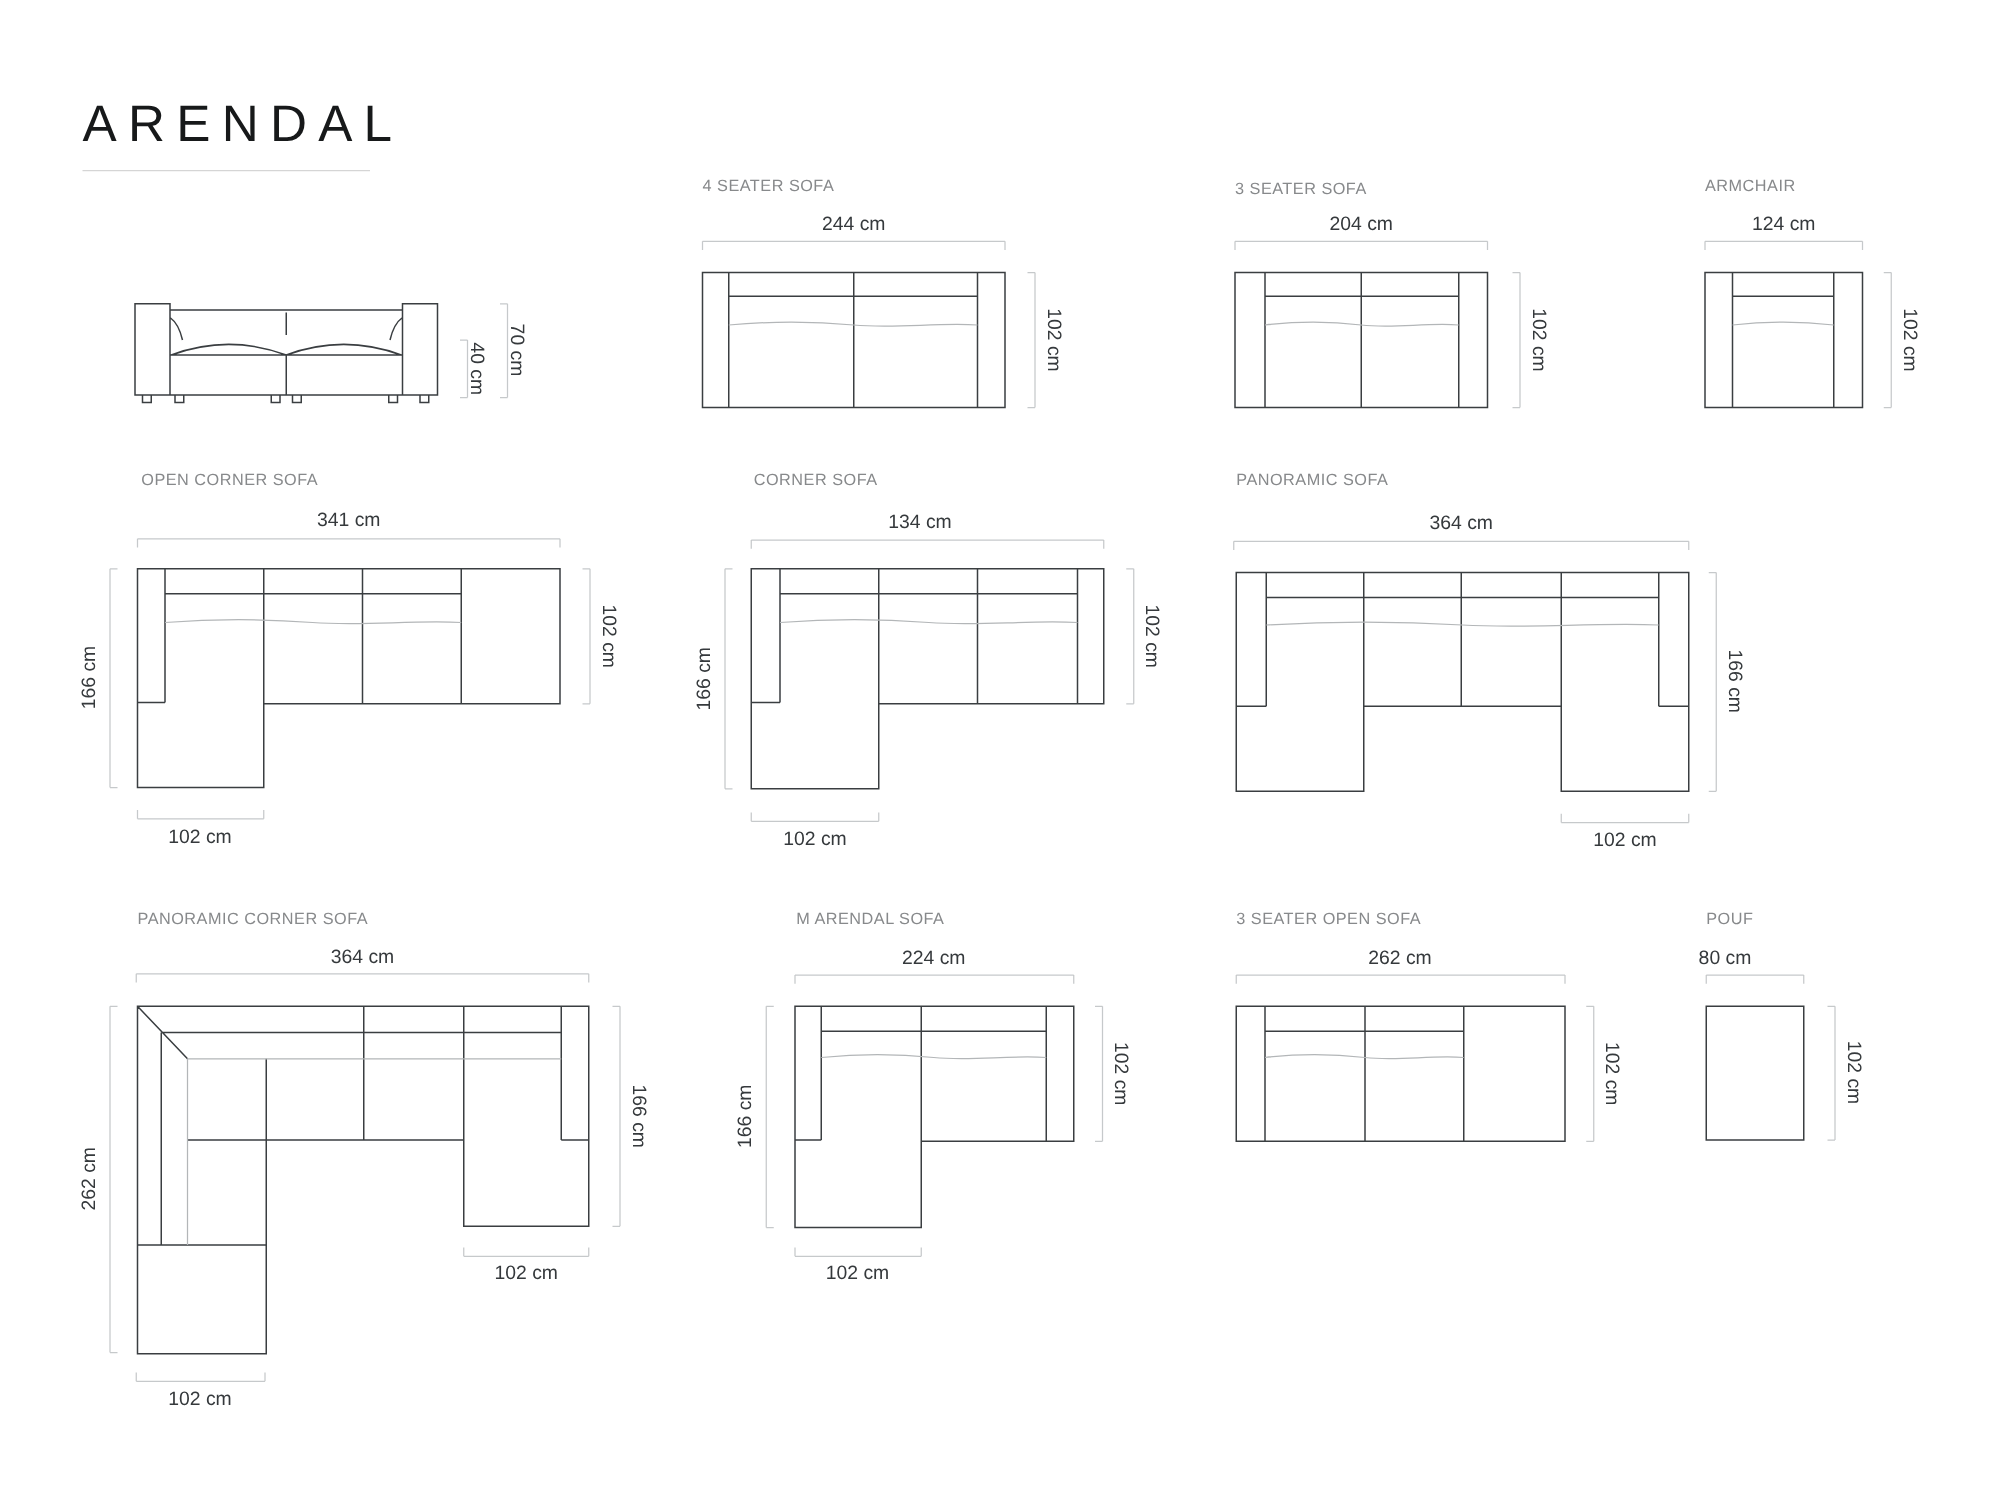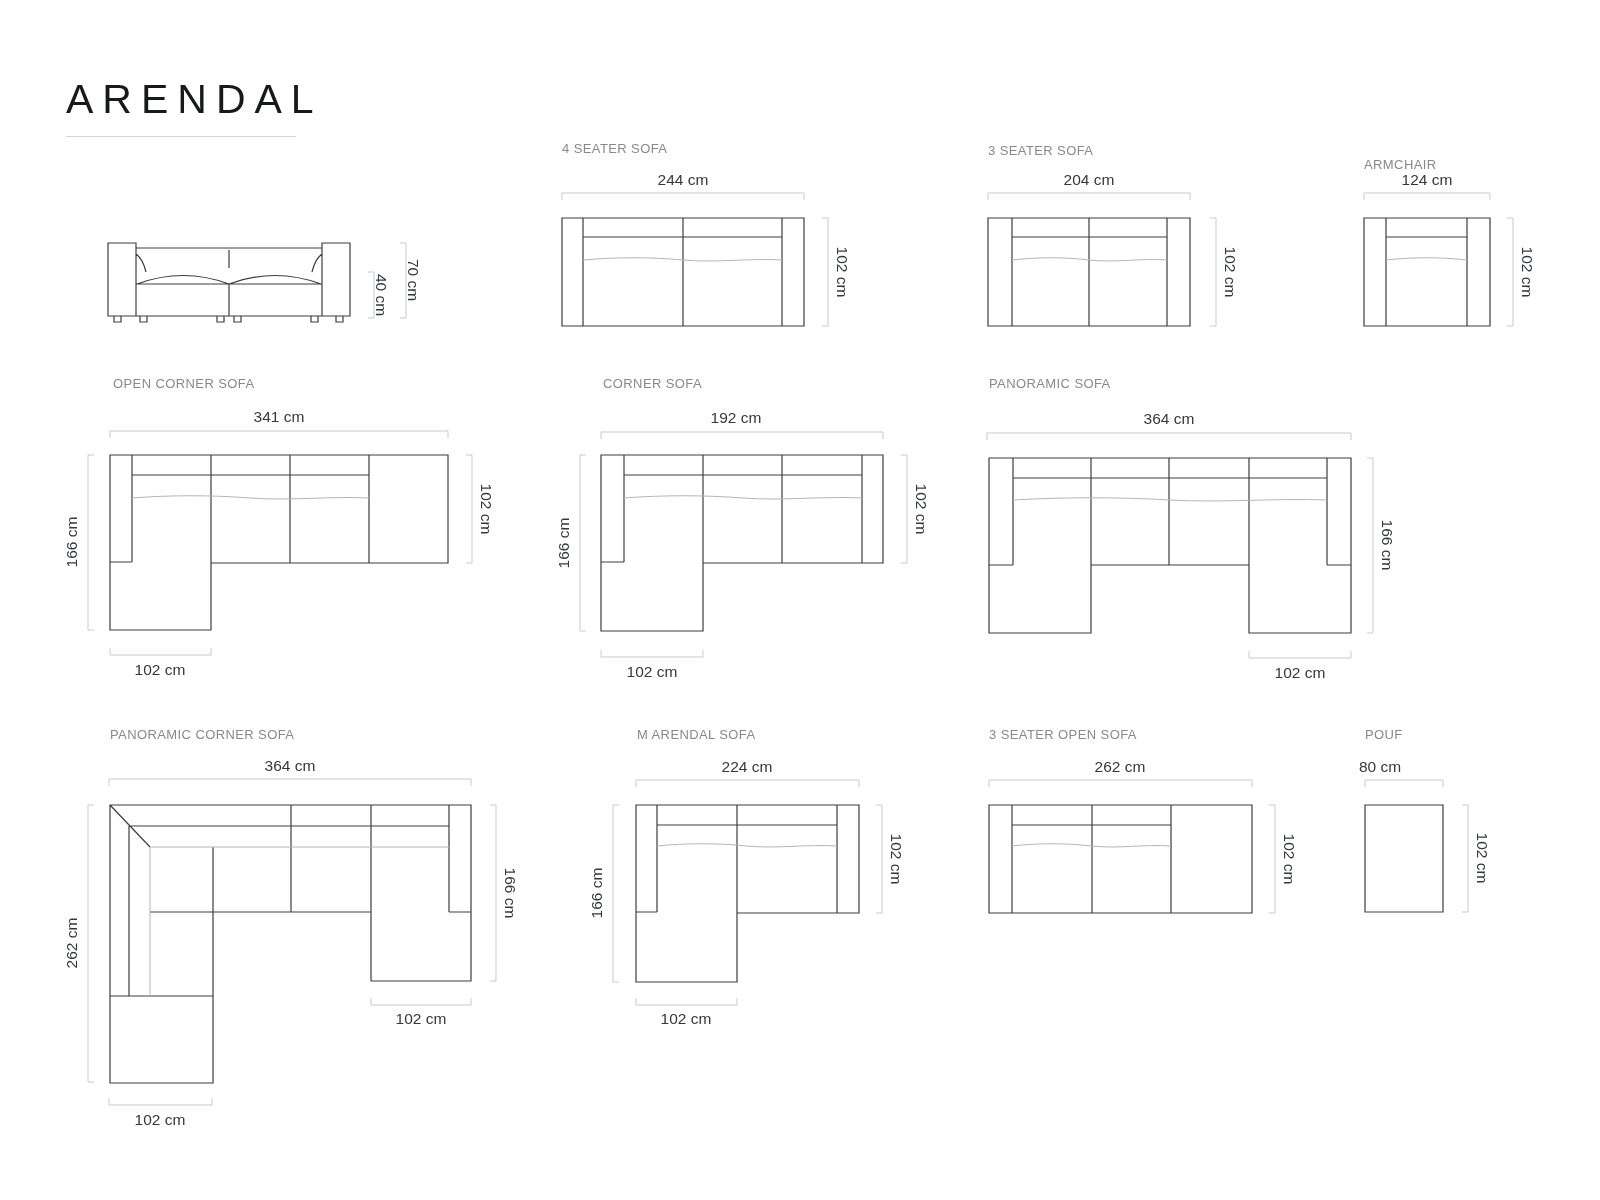--- a/index.html
+++ b/index.html
@@ -104,32 +104,32 @@
   <div class="dim dim-vr" style="left:413px;top:280px">70 cm</div>
 
   <div class="diag-label" style="left:562px;top:141px">4 SEATER SOFA</div>
   <div class="dim dim-h" style="left:683px;top:180px">244 cm</div>
   <div class="dim dim-vr" style="left:842px;top:272px">102 cm</div>
 
   <div class="diag-label" style="left:988px;top:143px">3 SEATER SOFA</div>
   <div class="dim dim-h" style="left:1089px;top:180px">204 cm</div>
   <div class="dim dim-vr" style="left:1230px;top:272px">102 cm</div>
 
-  <div class="diag-label" style="left:1364px;top:157px">ARMCHAIR</div>
+  <div class="diag-label" style="left:1364px;top:141px">ARMCHAIR</div>
   <div class="dim dim-h" style="left:1427px;top:180px">124 cm</div>
   <div class="dim dim-vr" style="left:1527px;top:272px">102 cm</div>
 
   <div class="diag-label" style="left:113px;top:376px">OPEN CORNER SOFA</div>
   <div class="dim dim-h" style="left:279px;top:417px">341 cm</div>
   <div class="dim dim-vl" style="left:72px;top:542px">166 cm</div>
   <div class="dim dim-vr" style="left:486px;top:509px">102 cm</div>
   <div class="dim dim-h" style="left:160px;top:670px">102 cm</div>
 
   <div class="diag-label" style="left:603px;top:376px">CORNER SOFA</div>
-  <div class="dim dim-h" style="left:736px;top:418px">192 cm</div>
+  <div class="dim dim-h" style="left:736px;top:418px">134 cm</div>
   <div class="dim dim-vl" style="left:564px;top:543px">166 cm</div>
   <div class="dim dim-vr" style="left:921px;top:509px">102 cm</div>
   <div class="dim dim-h" style="left:652px;top:672px">102 cm</div>
 
   <div class="diag-label" style="left:989px;top:376px">PANORAMIC SOFA</div>
   <div class="dim dim-h" style="left:1169px;top:419px">364 cm</div>
   <div class="dim dim-vr" style="left:1387px;top:545px">166 cm</div>
   <div class="dim dim-h" style="left:1300px;top:673px">102 cm</div>
 
   <div class="diag-label" style="left:110px;top:727px">PANORAMIC CORNER SOFA</div>

